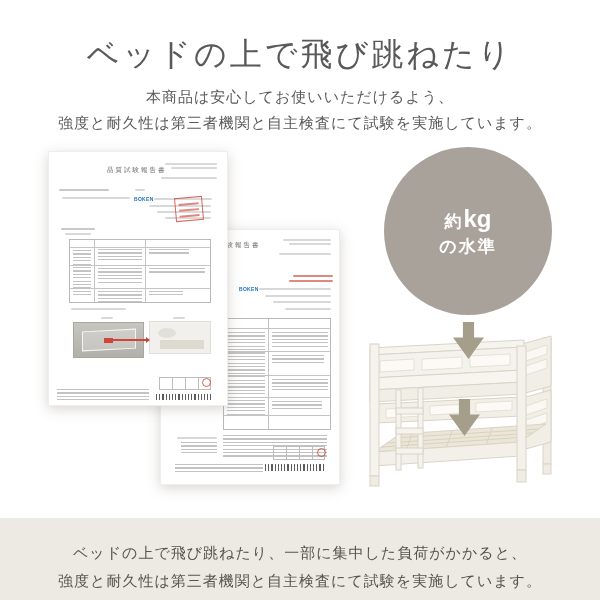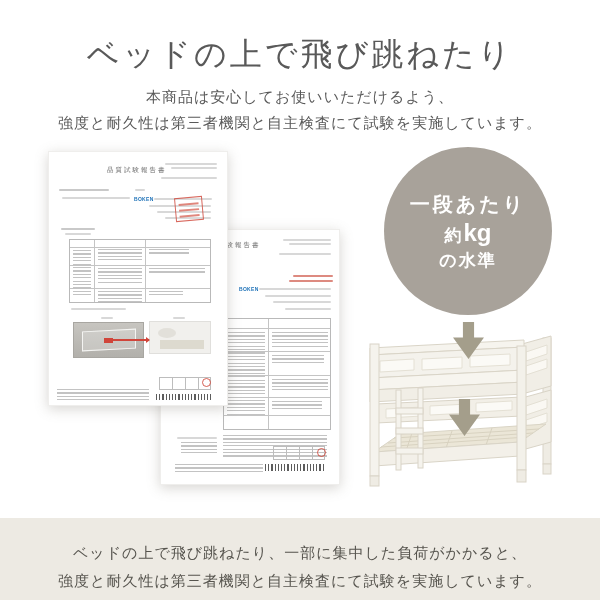--- a/index.html
+++ b/index.html
@@ -178,21 +178,20 @@
       <div style="left:10px;bottom:4px;right:6px;height:9px;background:#dddacf;"></div>
     </div>
     <div class="red-arrow" style="left:64px;top:187px;width:36px;"></div>
     <div class="dense" style="left:8px;top:237px;width:92px;height:11px;"></div>
     <div class="sig-grid" style="left:110px;top:225px;width:52px;height:13px;"></div>
     <div class="stamp-circle" style="left:153px;top:226px;width:9px;height:9px;"></div>
     <div class="barcode" style="left:107px;top:242px;width:55px;height:6px;"></div>
   </div>
 
   <div class="badge">
-    <div class="b-line">一段あたり</div>
     <div class="b-weight">
       <span class="b-pre">約</span>
       <span class="b-unit">kg</span>
     </div>
     <div class="b-last">の水準</div>
   </div>
 
   <div class="bed">
     <svg width="200" height="160" viewBox="0 0 200 160">
       <g stroke="#d9d4c7" stroke-width="1">

